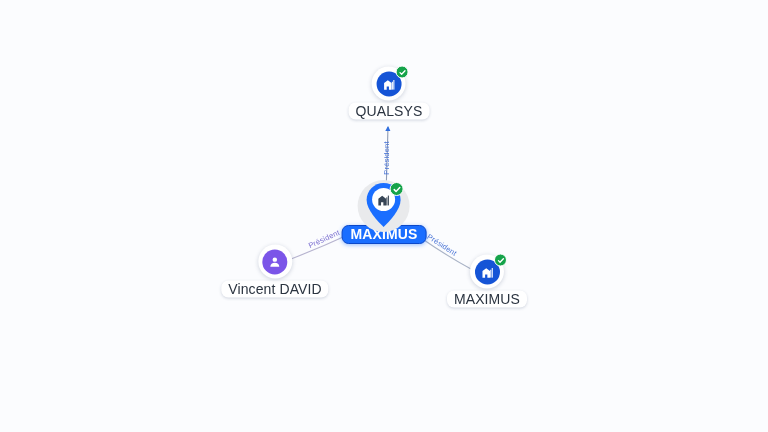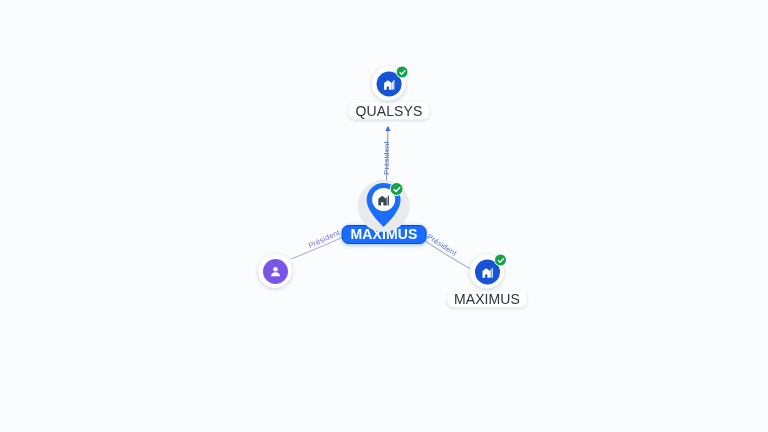--- a/index.html
+++ b/index.html
@@ -229,20 +229,21 @@
   <div class="node" style="left:275px; top:271px;">
     <div class="node-inner">
       <div class="avatar">
         <div class="disc person">
           <svg width="15" height="15" viewBox="0 0 24 24">
             <circle cx="12" cy="8.2" r="3.6" fill="#ffffff"></circle>
             <path d="M4.8 19.6 C4.8 15.4 8 13.2 12 13.2 C16 13.2 19.2 15.4 19.2 19.6 Z" fill="#ffffff"></path>
           </svg>
         </div>
       </div>
+      <div class="label">Vincent DAVID</div>
     </div>
   </div>
 
   <div class="node" style="left:487px; top:281px;">
     <div class="node-inner">
       <div class="avatar">
         <div class="disc company">
           <svg width="15" height="15" viewBox="0 0 24 24">
             <path fill="#ffffff" d="M4 21V10.5L10 6l6 4.5V21h-4.2v-5H8.2v5H4z"></path>
             <rect x="16.4" y="8.4" width="1.7" height="12.6" fill="#ffffff"></rect>

